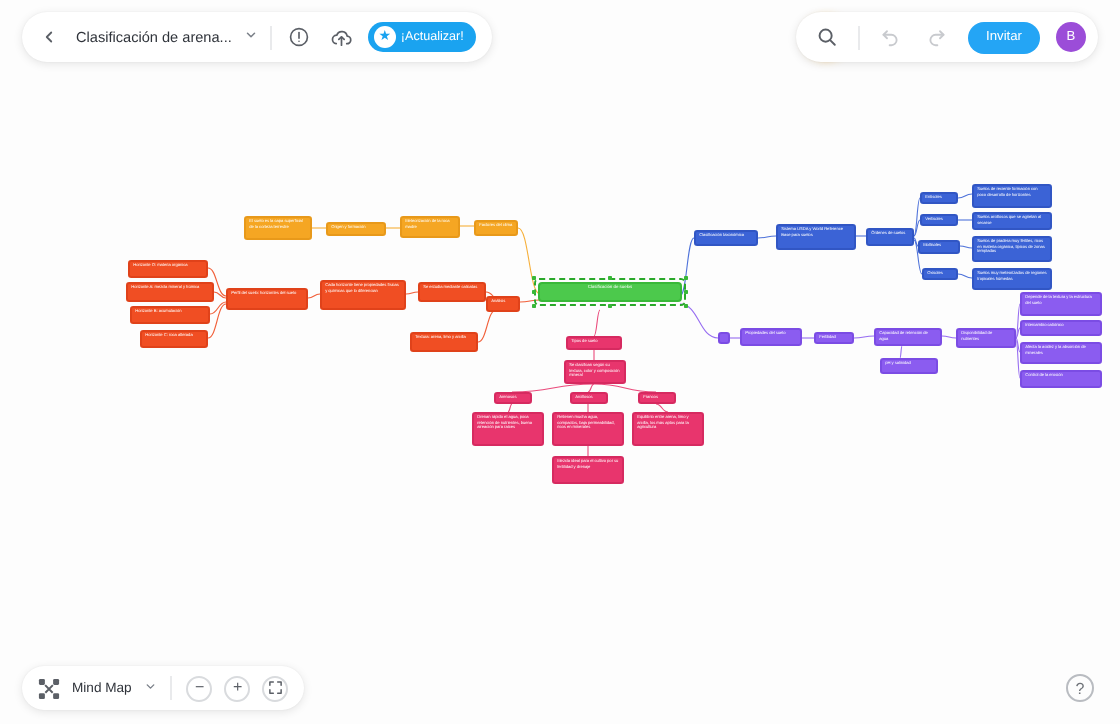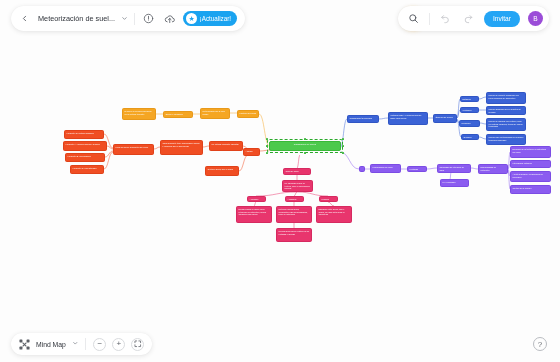--- a/index.html
+++ b/index.html
@@ -307,21 +307,21 @@
         <span class="handle" style="left: 341.8px; top: 151.8px;"></span>
       </div>
   </div>
 
   <div class="bar" id="bar-left">
     <span class="icon-btn">
       <svg width="9" height="9" viewBox="0 0 24 24" fill="none" stroke="currentColor" stroke-width="2.4" stroke-linecap="round" stroke-linejoin="round">
         <polyline points="15 18 9 12 15 6"></polyline>
       </svg>
     </span>
-    <span id="doc-title">Meteorización de suel...</span>
+    <span id="doc-title">Clasificación de arena...</span>
     <span class="chev">
       <svg width="7" height="7" viewBox="0 0 24 24" fill="none" stroke="currentColor" stroke-width="2.6" stroke-linecap="round" stroke-linejoin="round">
         <polyline points="6 9 12 15 18 9"></polyline>
       </svg>
     </span>
     <span class="vdiv"></span>
     <span class="icon-btn">
       <svg width="11" height="11" viewBox="0 0 24 24" fill="none" stroke="currentColor" stroke-width="1.8" stroke-linecap="round">
         <circle cx="12" cy="12" r="9.2"></circle>
           <line x1="12" y1="7.2" x2="12" y2="13.4"></line>

